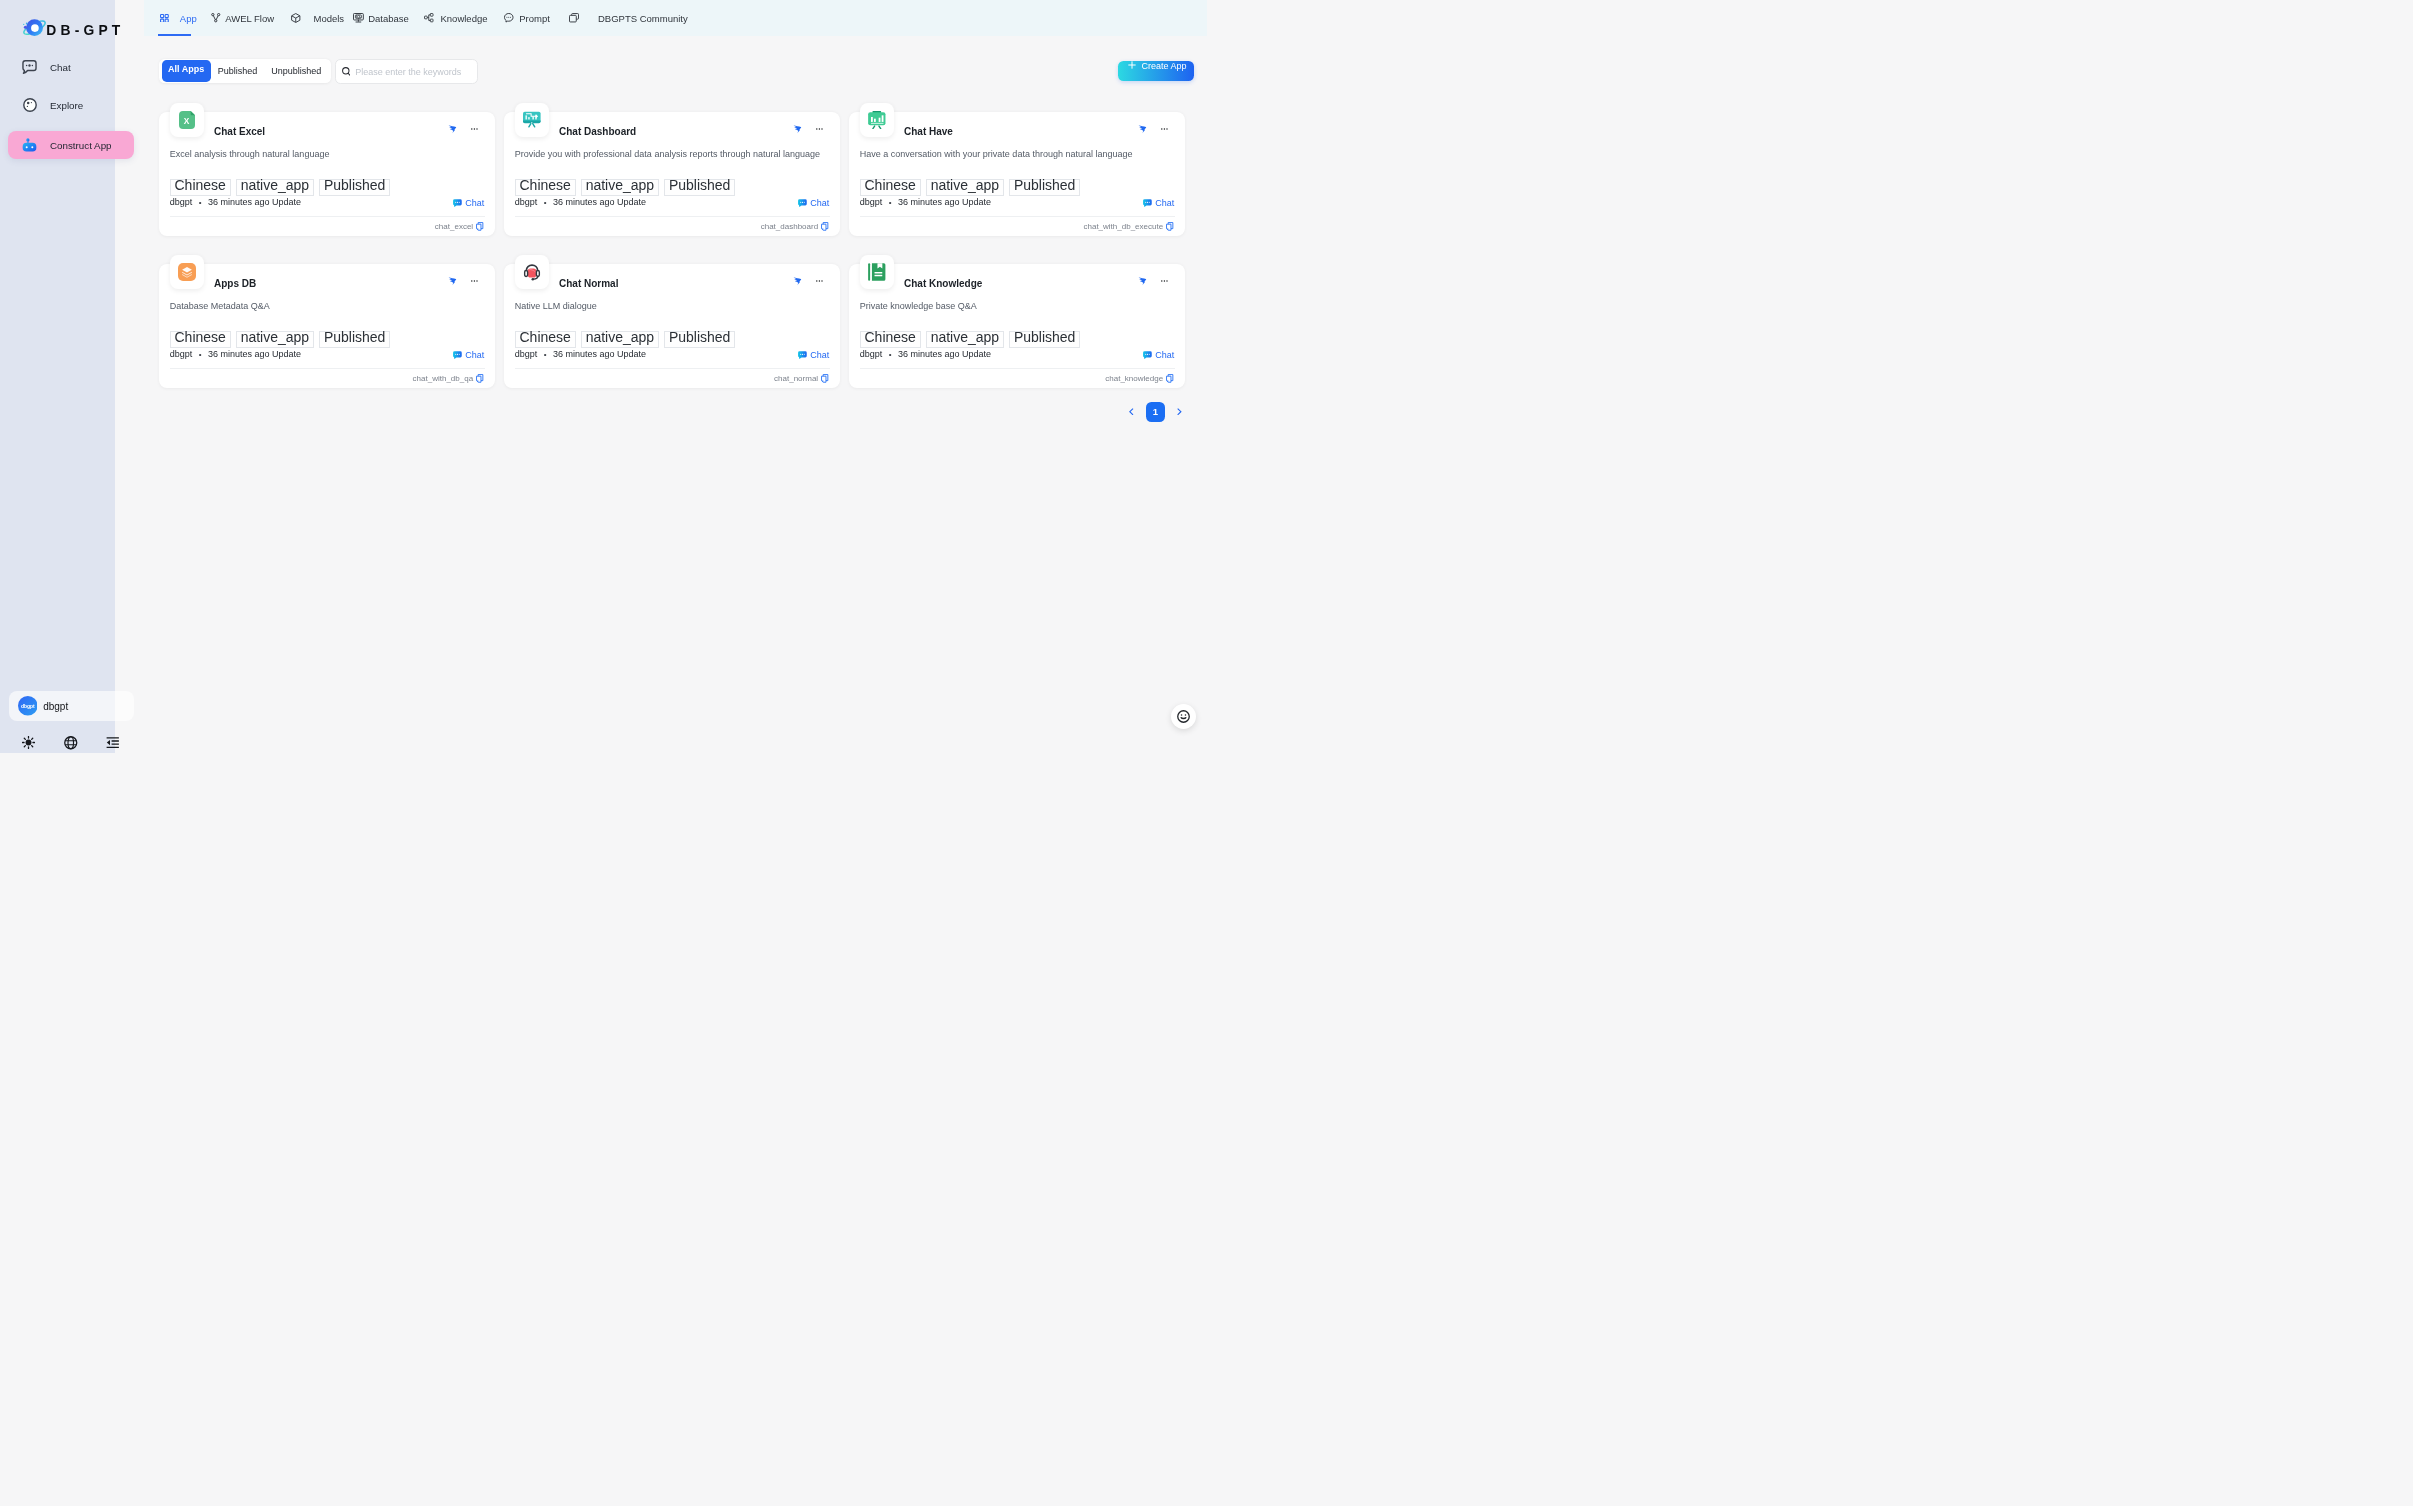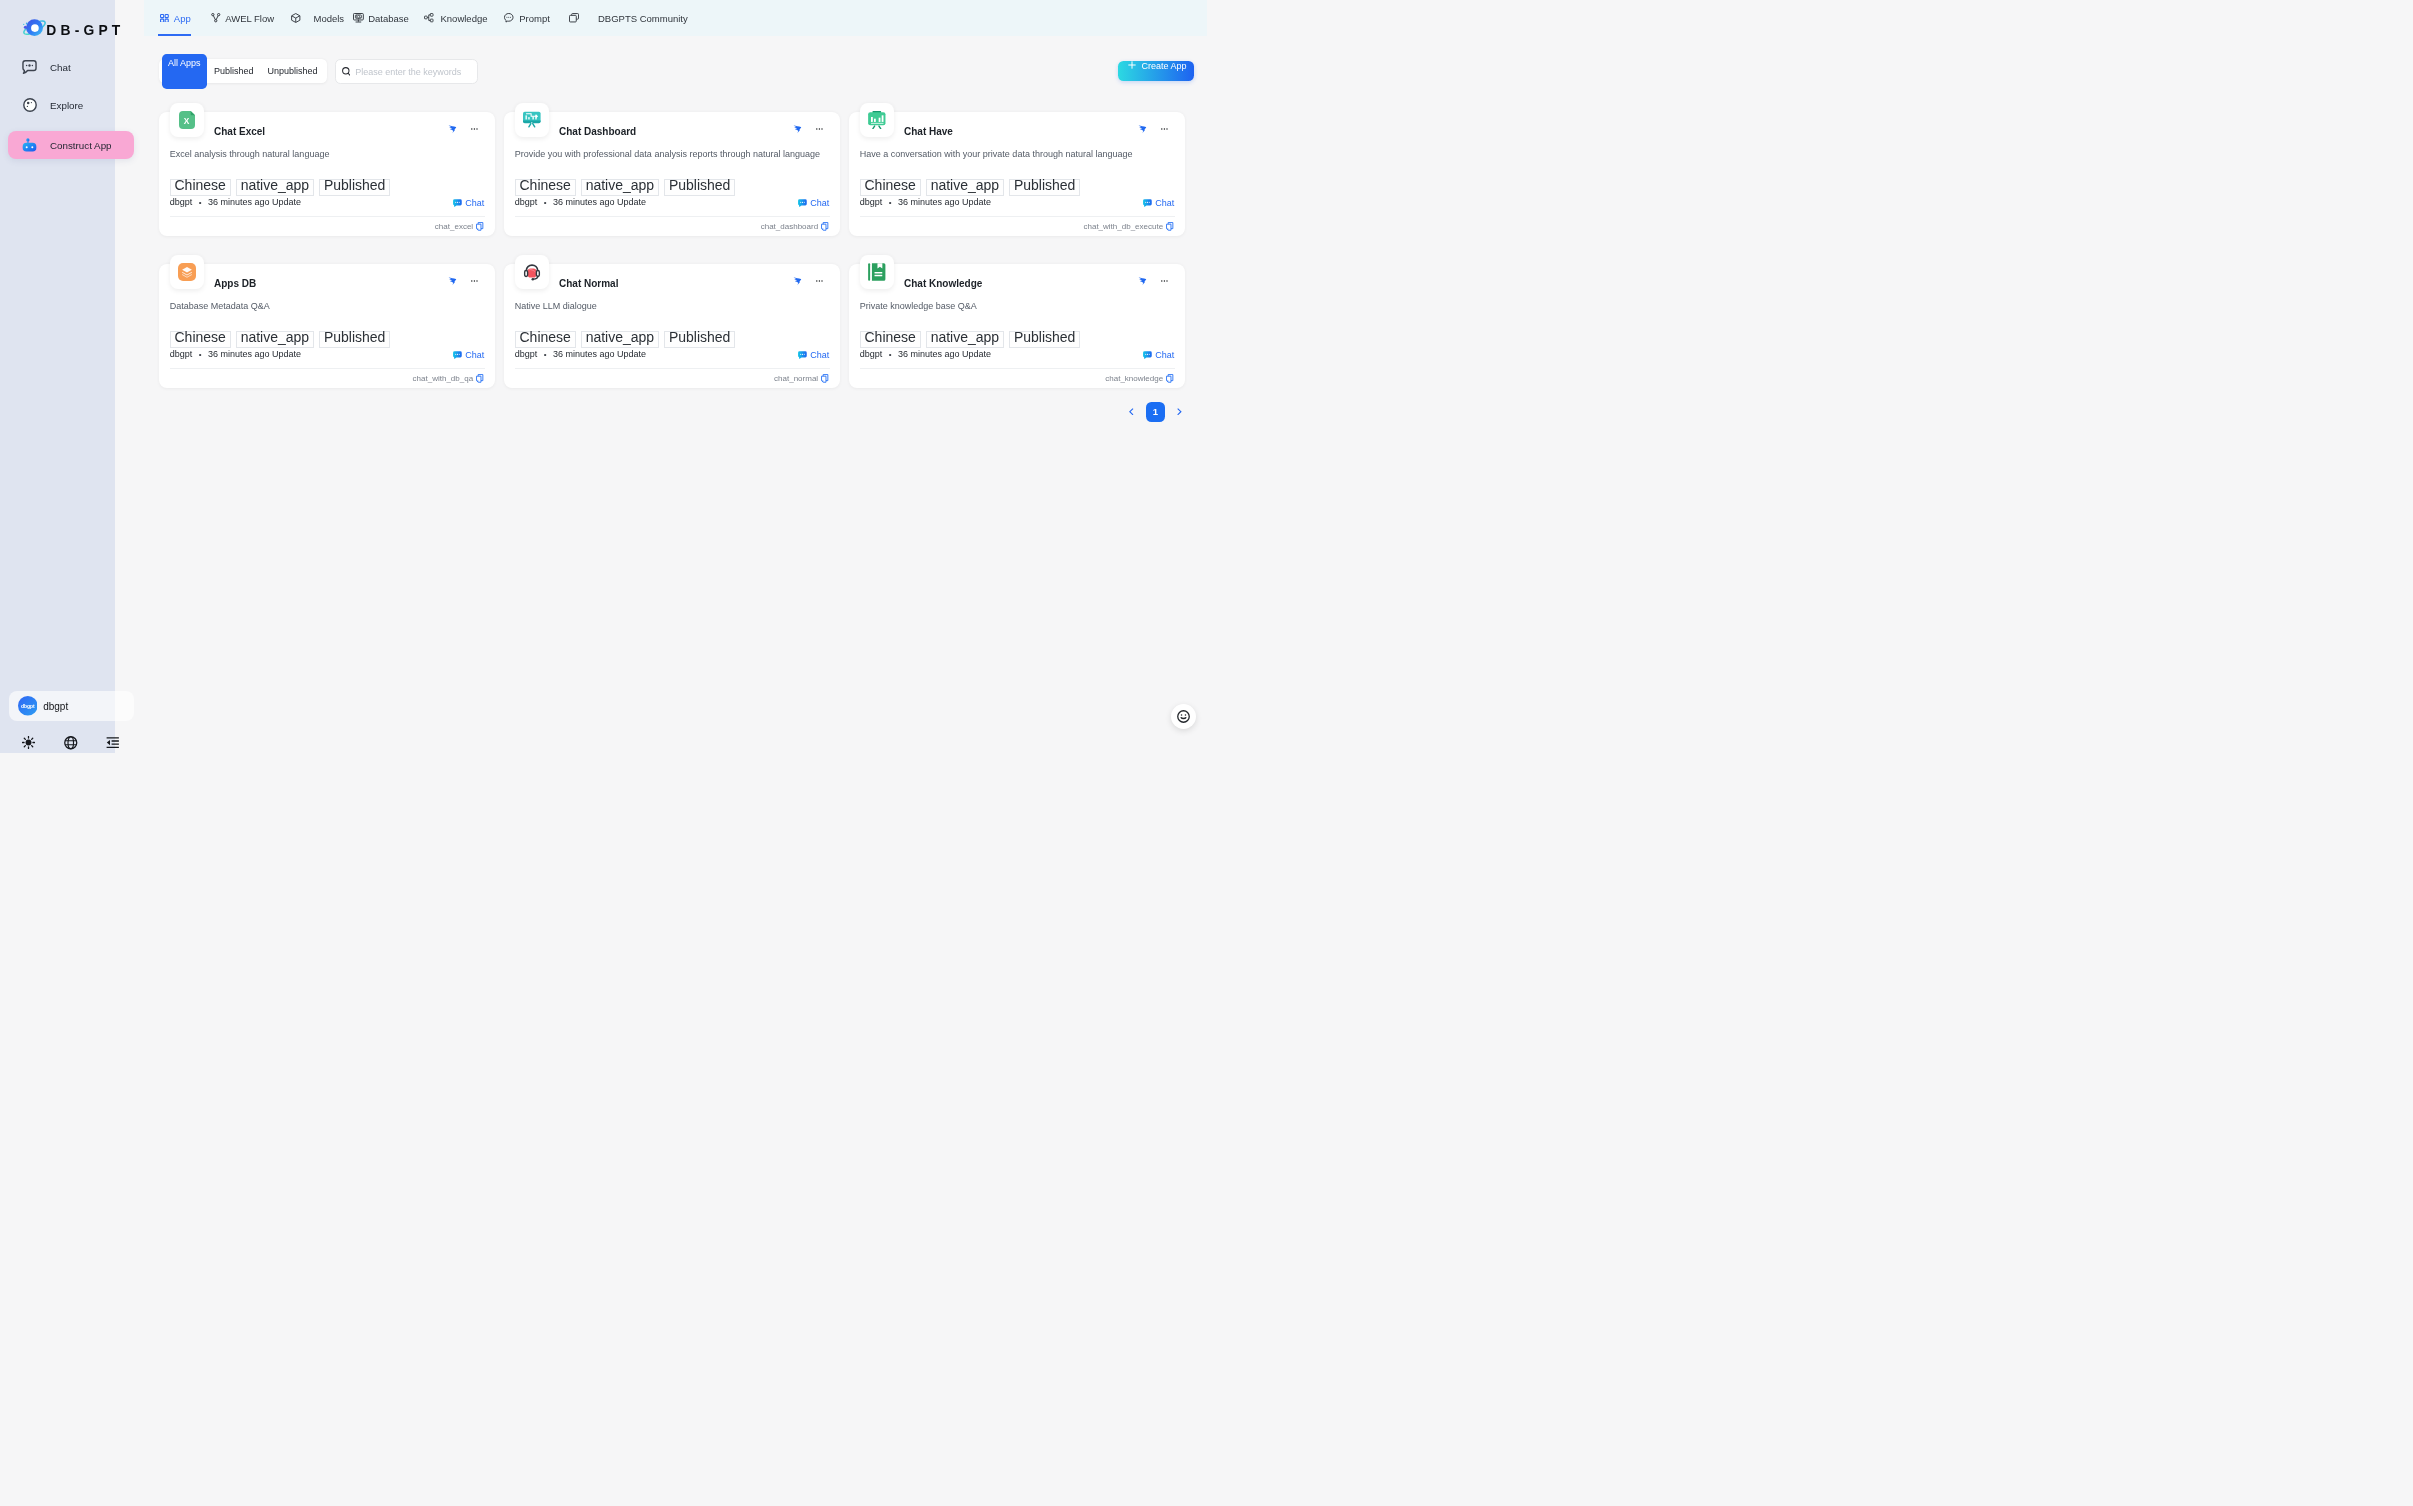--- a/index.html
+++ b/index.html
@@ -16,21 +16,21 @@
 .usercard .av { margin-left:8.8px; }
 .usercard .un { margin-left:6px; font-size:10px; color:#141519; }
 .fic { position:absolute; }
 
 .topbar { position:absolute; left:144px; top:0; width:1063px; height:36px; background:#edf6f9; }
 .tab { position:absolute; top:0; height:36px; display:flex; align-items:center; }
 .tab .tlabel { font-size:9.5px; }
 .underline { position:absolute; left:158px; top:34px; width:33px; height:1.7px; background:#2d6bf4; }
 
 .seg { position:absolute; left:159px; top:59px; height:24px; background:#fff; border-radius:5.4px; box-shadow:0 0.7px 2.7px rgba(0,0,0,0.06); display:flex; align-items:center; padding:0 2.7px; }
-.seg .on { background:#2468f2; color:#fff; border-radius:4.7px; height:35px; line-height:19.6px; padding:0 6.4px; font-size:9px; }
+.seg .on { background:#2468f2; color:#fff; border-radius:4.7px; height:22px; line-height:19.6px; padding:0 6.4px; font-size:9px;font-weight:bold; }
 .seg .off { color:#23272e; padding:0 7px; font-size:9px; }
 .search { position:absolute; left:335px; top:59px; width:143px; height:25px; background:#fff; border:0.7px solid #e7e8ea; border-radius:5.4px; display:flex; align-items:center; }
 .search .si { margin-left:5.7px; margin-right:4.7px; }
 .search .ph { font-size:9px; color:#c0c5cc; white-space:nowrap; }
 .createbtn { position:absolute; left:1118px; top:61px; width:76px; height:20px; border-radius:5.4px; background:linear-gradient(90deg,#2cd9e2,#1e62f1); color:#fff; display:flex; align-items:flex-start; font-size:9px; box-shadow:0 1.4px 4px rgba(30,100,240,0.22); }
 .createbtn svg { margin-left:9.5px; margin-right:6px; }
 
 .card { position:absolute; width:336px; height:124px; background:#fff; border-radius:8px; box-shadow:0 0.7px 3.4px rgba(0,0,0,0.05); }
 .tile { position:absolute; left:10.8px; top:-9px; width:34px; height:34px; background:#fff; border-radius:8px; box-shadow:0 1.4px 5.4px rgba(0,0,0,0.07); display:flex; align-items:center; justify-content:center; }
 .ctitle { position:absolute; left:55px; top:13.5px; font-size:10px; font-weight:bold; color:#1c2127; }
@@ -58,21 +58,21 @@
 <div class="topbar"></div>
 <div class="tab" style="left:160px">
     <span class="ticon">
       <svg width="8.8" height="8.8" viewBox="0 0 13 13" style="display:block">
 <rect x="0.8" y="0.8" width="4.6" height="4.6" rx="0.9" fill="none" stroke="#2d6bf4" stroke-width="1.6"></rect>
 <rect x="7.6" y="0.8" width="4.6" height="4.6" rx="0.9" fill="none" stroke="#2d6bf4" stroke-width="1.6"></rect>
 <rect x="0.8" y="7.6" width="4.6" height="4.6" rx="0.9" fill="none" stroke="#2d6bf4" stroke-width="1.6"></rect>
 <rect x="7.6" y="7.6" width="4.6" height="4.6" rx="0.9" fill="none" stroke="#2d6bf4" stroke-width="1.6"></rect>
 </svg>
     </span>
-    <span class="tlabel" style="margin-left:5px;color:#2d6bf4">App</span>
+    <span class="tlabel" style="margin-left:11px;color:#2d6bf4">App</span>
   </div>
 <div class="tab" style="left:211px">
     <span class="ticon">
       <svg width="9.5" height="9.5" viewBox="0 0 14 14" style="display:block">
 <circle cx="2.7" cy="2.4" r="1.7" fill="none" stroke="#30353c" stroke-width="1.4"></circle>
 <circle cx="11.3" cy="2.4" r="1.7" fill="none" stroke="#30353c" stroke-width="1.4"></circle>
 <circle cx="7" cy="11.4" r="1.7" fill="none" stroke="#30353c" stroke-width="1.4"></circle>
 <path d="M3.5 3.9 L6.4 9.9 M10.5 3.9 L7.6 9.9" stroke="#30353c" stroke-width="1.4"></path>
 </svg>
     </span>

